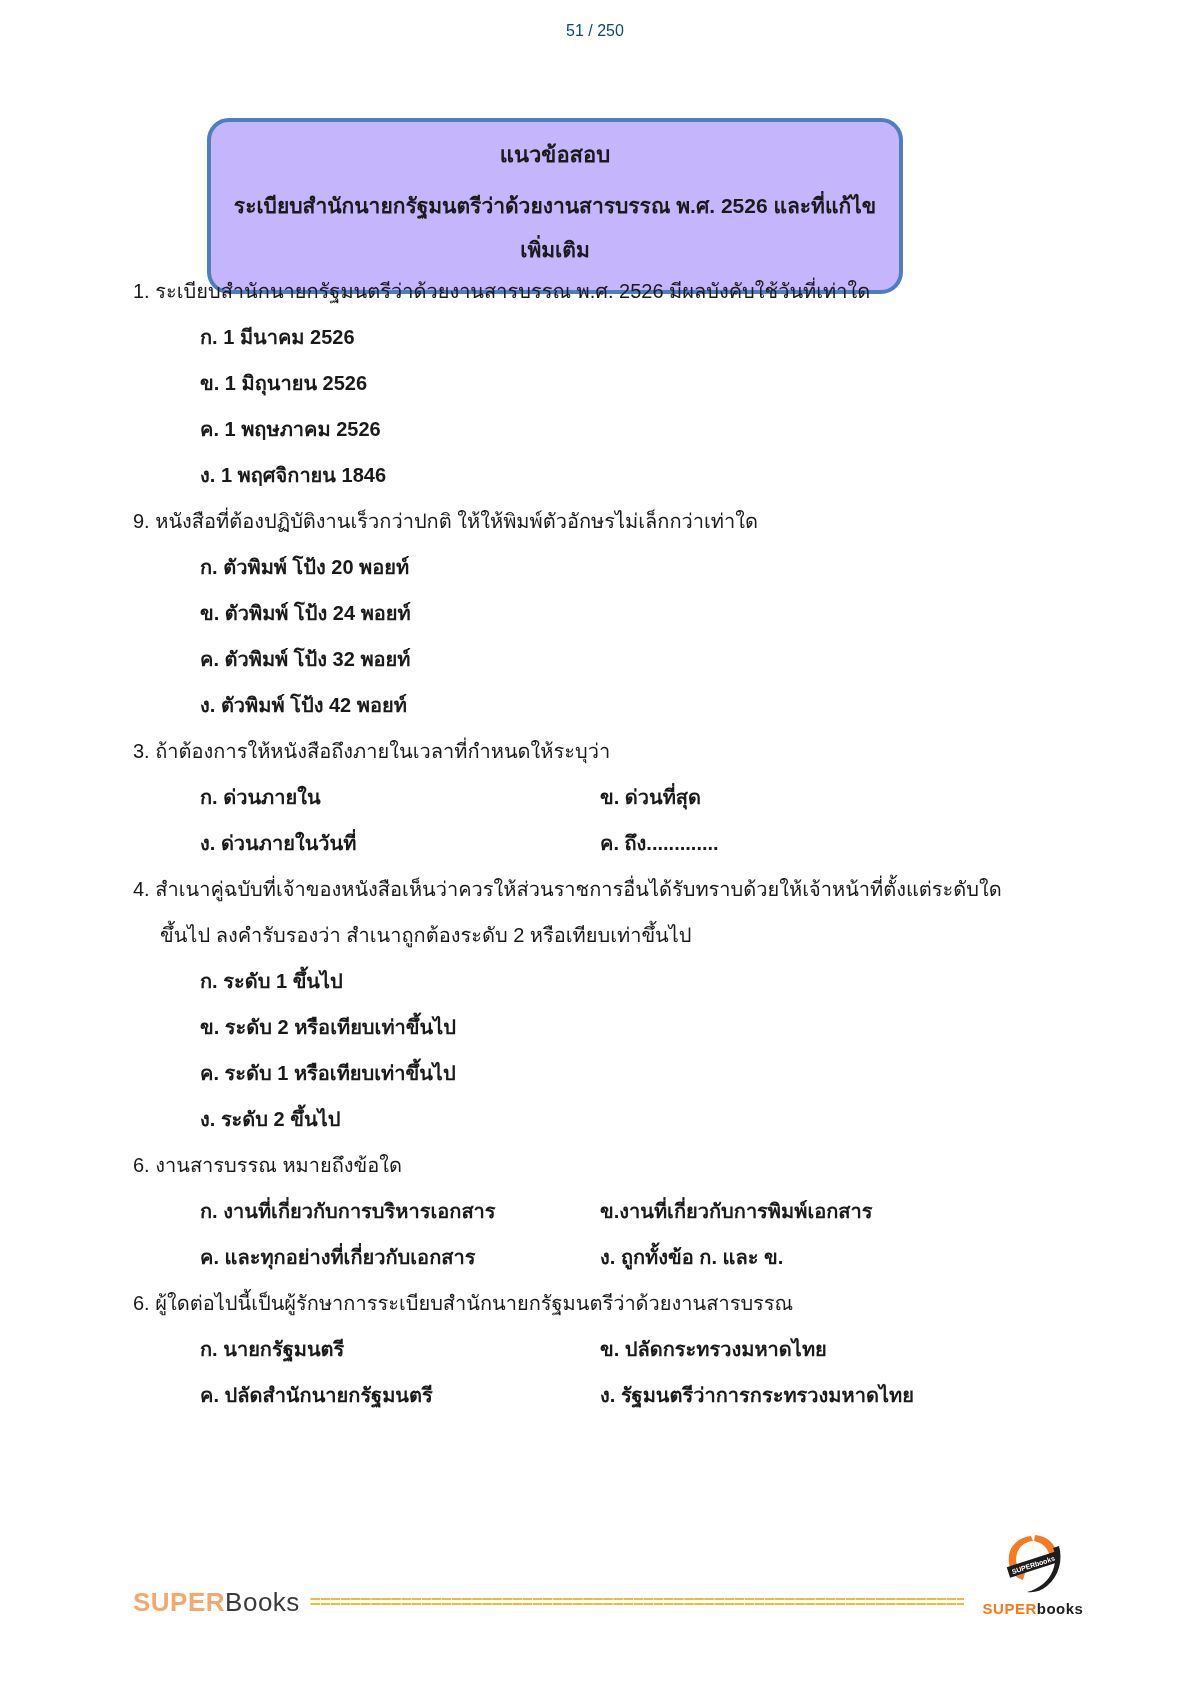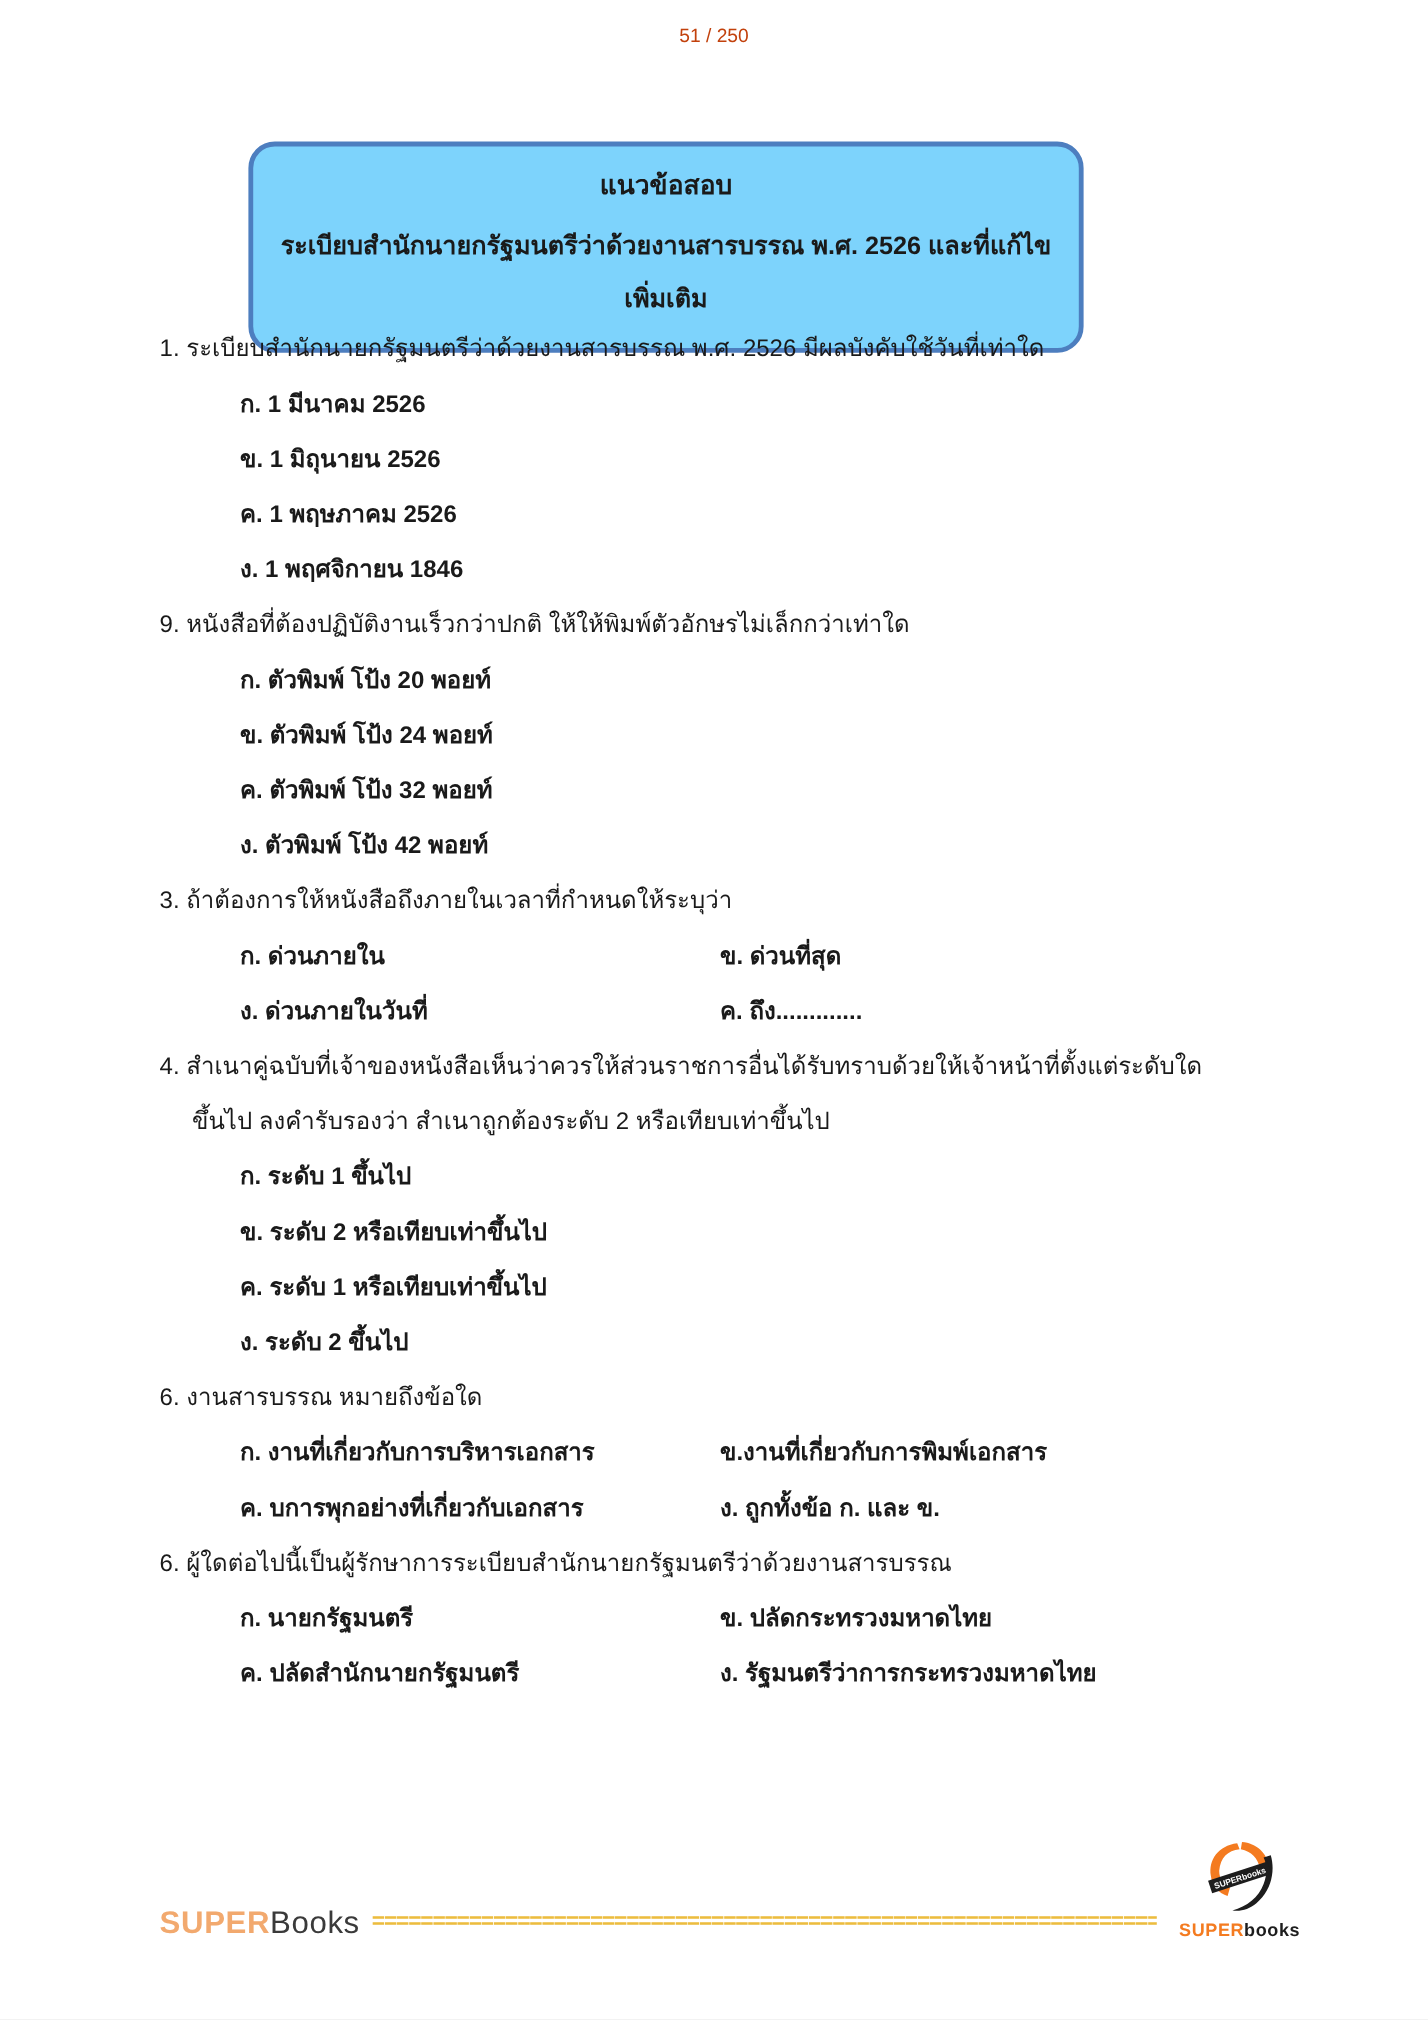--- a/index.html
+++ b/index.html
@@ -13,32 +13,32 @@
     color: #1a1a1a;
     overflow: hidden;
   }
   .page-number {
     position: absolute;
     top: 22px;
     left: 0;
     width: 100%;
     text-align: center;
     font-size: 16px;
-    color: #c2410c;
+    color: #0c4a6e;
   }
   .header-box {
     position: absolute;
     top: 118px;
     left: 207px;
     width: 668px;
     border: 4px solid #4d7ebf;
     border-radius: 22px;
     padding: 16px 10px 18px 10px;
     text-align: center;
-    background: #7dd3fc;
+    background: #c4b5fd;
   }
   .header-title {
     font-size: 22px;
     font-weight: bold;
     line-height: 34px;
   }
   .header-subtitle {
     font-size: 21px;
     font-weight: bold;
     line-height: 44px;
@@ -161,21 +161,21 @@
           <div class="option">ข. ระดับ 2 หรือเทียบเท่าขึ้นไป</div>
           <div class="option">ค. ระดับ 1 หรือเทียบเท่าขึ้นไป</div>
           <div class="option">ง. ระดับ 2 ขึ้นไป</div>
         </div>
       </div>
       <div class="question">
         <div class="q-line">6. งานสารบรรณ หมายถึงข้อใด</div>
         <div class="options cols-2">
           <div class="option">ก. งานที่เกี่ยวกับการบริหารเอกสาร</div>
           <div class="option">ข.งานที่เกี่ยวกับการพิมพ์เอกสาร</div>
-          <div class="option">ค. บการพุกอย่างที่เกี่ยวกับเอกสาร</div>
+          <div class="option">ค. และทุกอย่างที่เกี่ยวกับเอกสาร</div>
           <div class="option">ง. ถูกทั้งข้อ ก. และ ข.</div>
         </div>
       </div>
       <div class="question">
         <div class="q-line">6. ผู้ใดต่อไปนี้เป็นผู้รักษาการระเบียบสำนักนายกรัฐมนตรีว่าด้วยงานสารบรรณ</div>
         <div class="options cols-2">
           <div class="option">ก. นายกรัฐมนตรี</div>
           <div class="option">ข. ปลัดกระทรวงมหาดไทย</div>
           <div class="option">ค. ปลัดสำนักนายกรัฐมนตรี</div>
           <div class="option">ง. รัฐมนตรีว่าการกระทรวงมหาดไทย</div>

